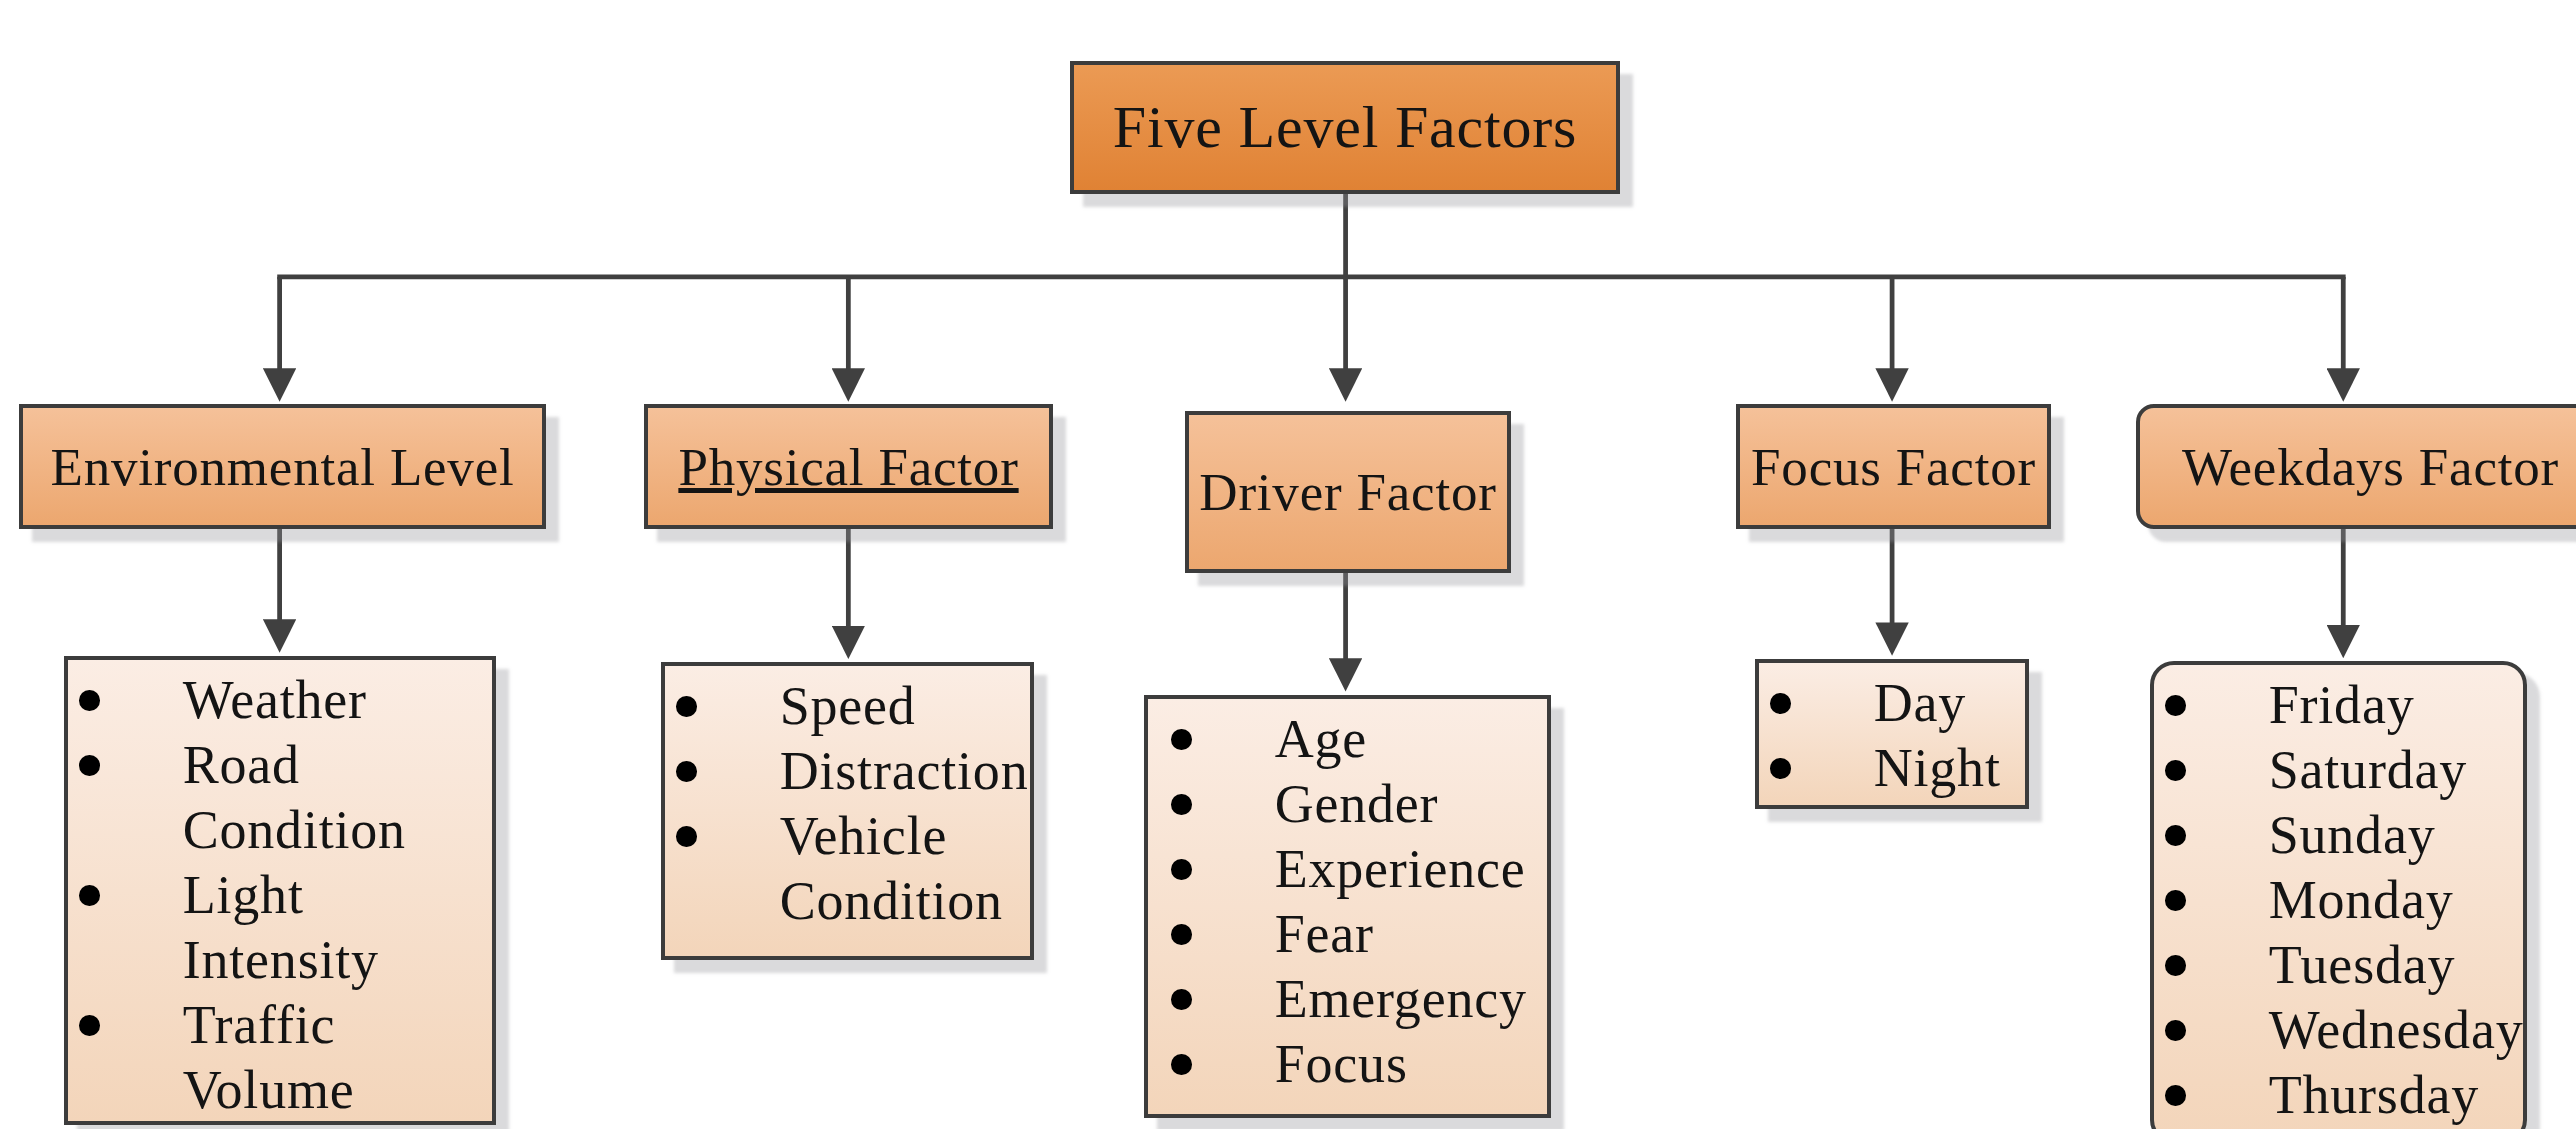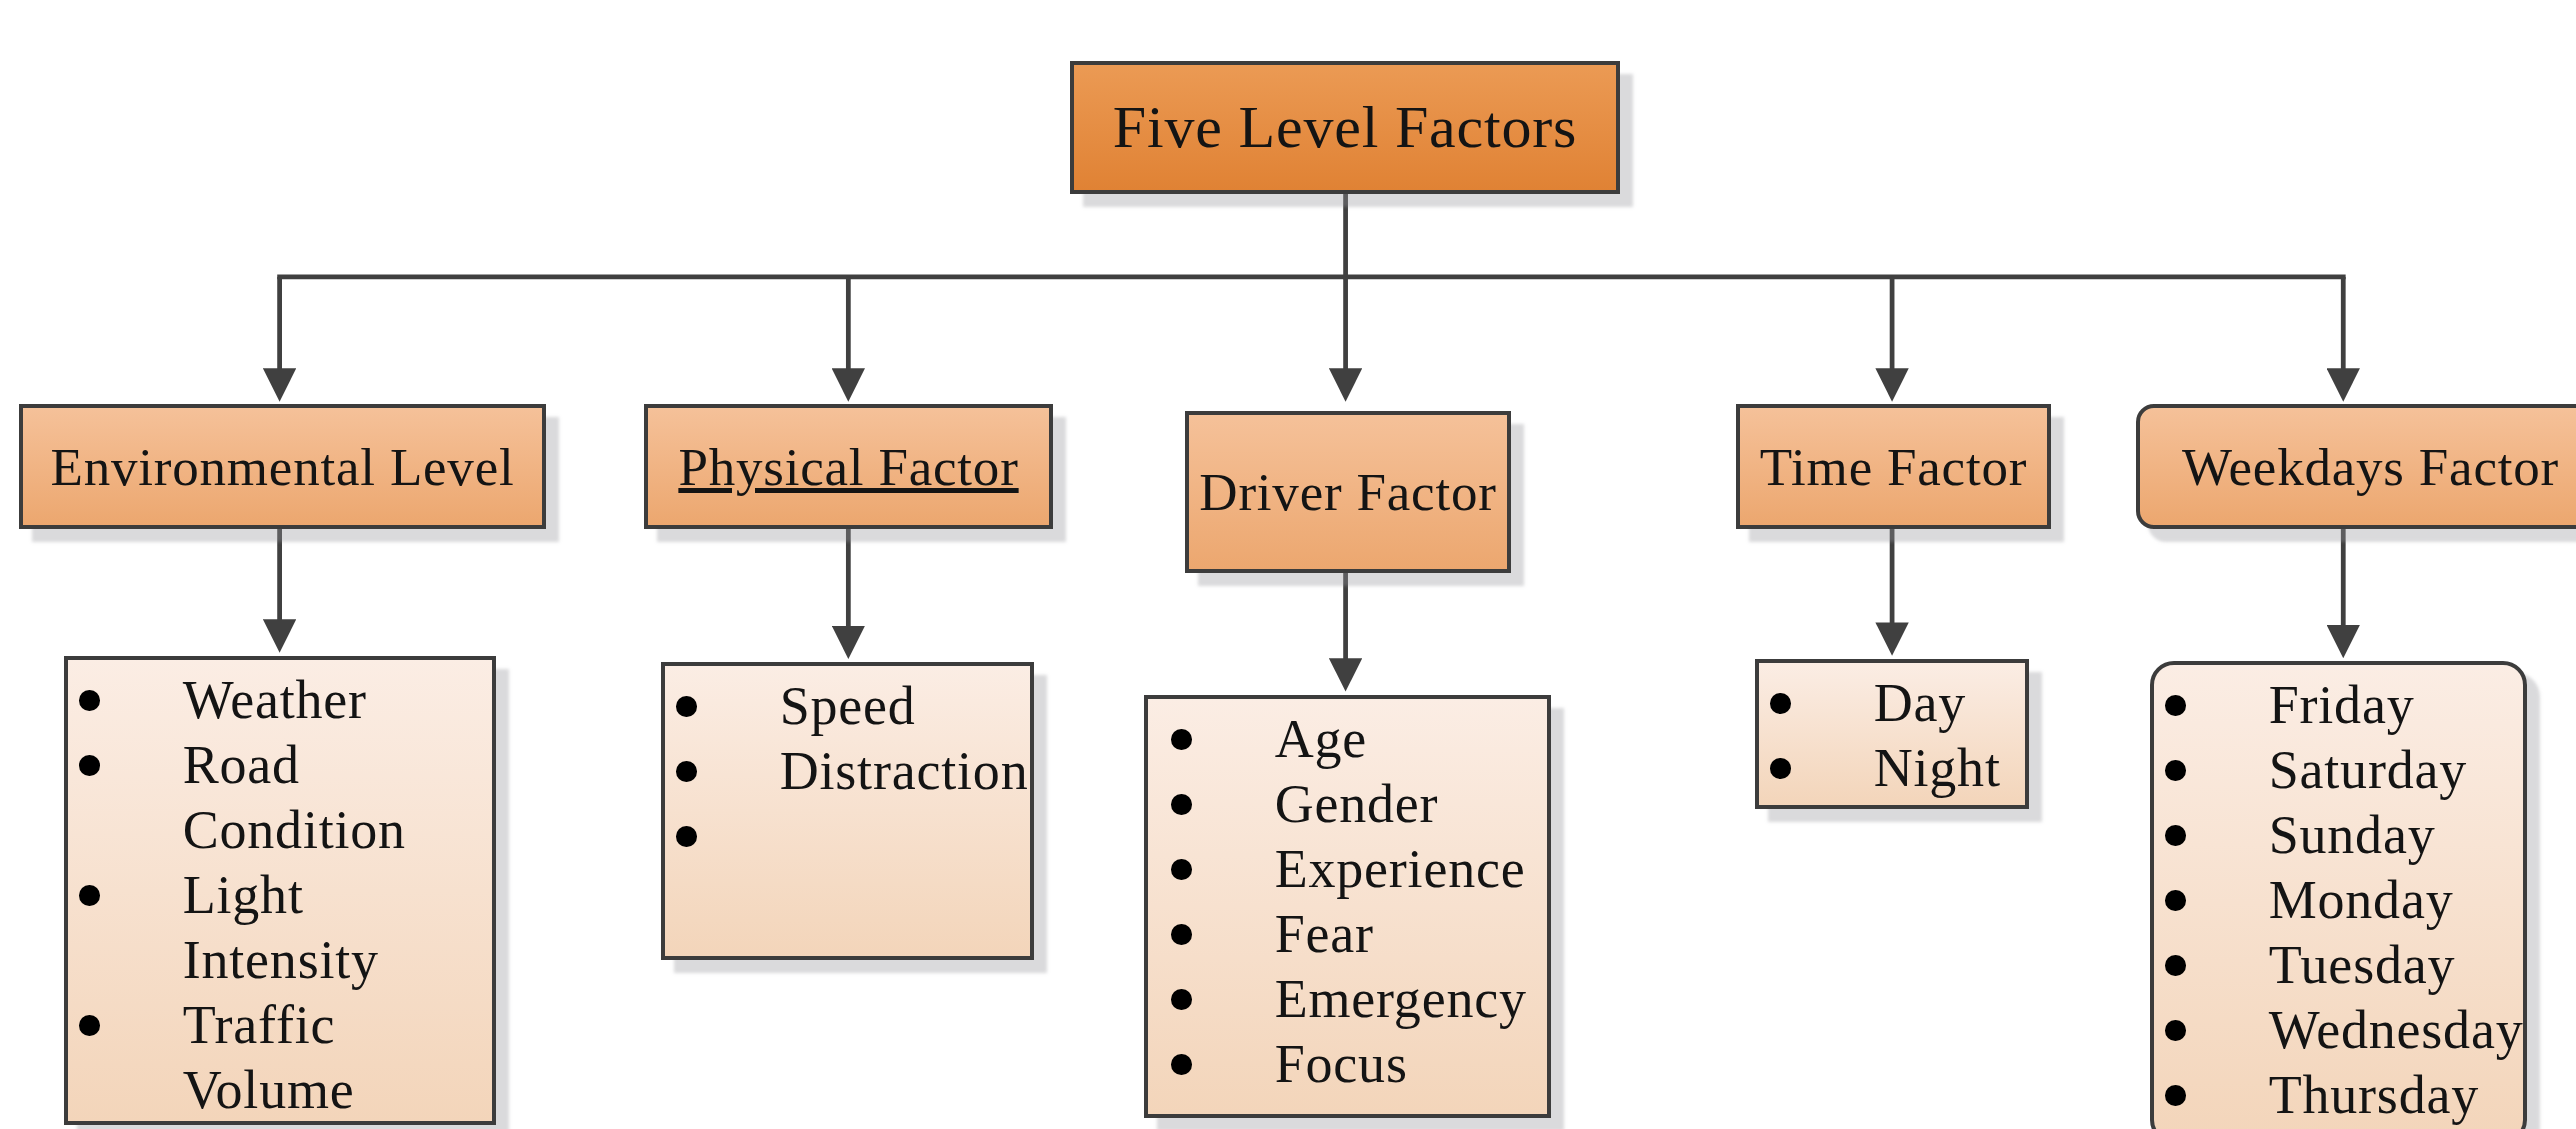--- a/index.html
+++ b/index.html
@@ -94,21 +94,21 @@
   <div class="box catbox cat-0">
     <span>Environmental Level</span>
   </div>
   <div class="box catbox cat-1">
     <span>Physical Factor</span>
   </div>
   <div class="box catbox cat-2">
     <span>Driver Factor</span>
   </div>
   <div class="box catbox cat-3">
-    <span>Time Factor</span>
+    <span>Focus Factor</span>
   </div>
   <div class="box catbox cat-4">
     <span>Weekdays Factor</span>
   </div>
 
   <ul class="listbox list-0">
       <li>
         <span class="bullet"></span>
         <span class="li-text">Weather</span>
       </li>
@@ -129,20 +129,21 @@
       <li>
         <span class="bullet"></span>
         <span class="li-text">Speed</span>
       </li>
       <li>
         <span class="bullet"></span>
         <span class="li-text">Distraction</span>
       </li>
       <li>
         <span class="bullet"></span>
+        <span class="li-text">Vehicle Condition</span>
       </li>
     </ul>
   <ul class="listbox list-2">
       <li>
         <span class="bullet"></span>
         <span class="li-text">Age</span>
       </li>
       <li>
         <span class="bullet"></span>
         <span class="li-text">Gender</span>

